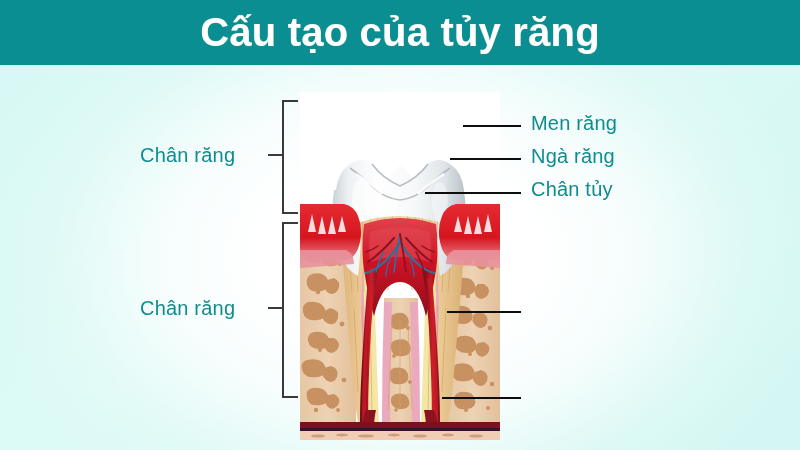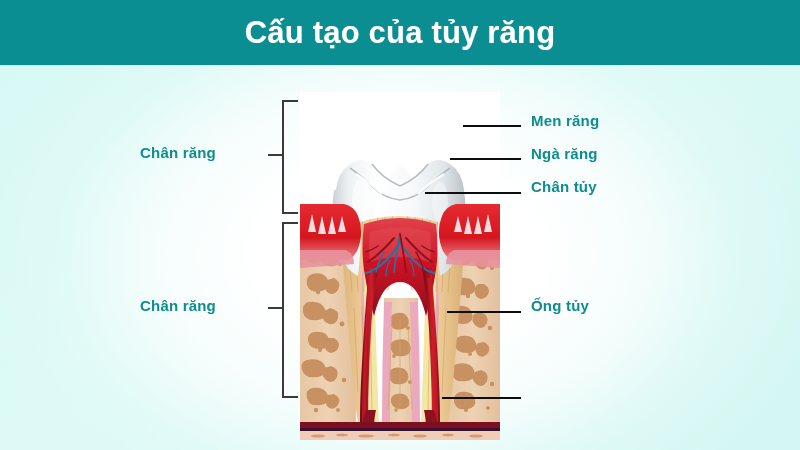--- a/index.html
+++ b/index.html
@@ -15,28 +15,28 @@
       linear-gradient(135deg,#d6f8f4 0%,#ddfaf6 40%,#d4f7f3 100%);
   }
   
   #header{
     position:absolute;left:0;top:0;width:800px;height:65px;
     background:#0b8e91;
   }
   #header-title{
     position:absolute;left:0;top:0;width:800px;height:65px;
     display:flex;align-items:center;justify-content:center;
-    color:#ffffff;font-size:31px;font-weight:bold;
+    color:#ffffff;font-size:40px;font-weight:bold;
     letter-spacing:.2px;
     text-shadow:0 0 1px rgba(255,255,255,.25);
   }
   
   .label{
-    position:absolute;color:#0e8c8e;font-weight:bold;
-    font-size:15px;white-space:nowrap;letter-spacing:.2px;
+    position:absolute;color:#0e8c8e;font-weight:normal;
+    font-size:20px;white-space:nowrap;letter-spacing:.2px;
   }
   .leader{
     position:absolute;height:2px;background:#0d0d0d;
   }
   
   .bracket{
     position:absolute;border:2px solid #3a3a3a;border-right:none;
     background:transparent;
   }
   .bracket-tick{
@@ -342,17 +342,16 @@
   <div class="leader" style="left:463px;top:125px;width:58px;"></div>
   <div class="label" style="left:531px;top:112px;">Men răng</div>
 
   <div class="leader" style="left:450px;top:158px;width:71px;"></div>
   <div class="label" style="left:531px;top:145px;">Ngà răng</div>
 
   <div class="leader" style="left:425px;top:192px;width:96px;"></div>
   <div class="label" style="left:531px;top:178px;">Chân tủy</div>
 
   <div class="leader" style="left:447px;top:311px;width:74px;"></div>
-  <div class="label" style="left:531px;top:297px;">Ống tủy</div>
 
   <div class="leader" style="left:442px;top:397px;width:79px;"></div>
 
 </div>
 
 </body></html>

